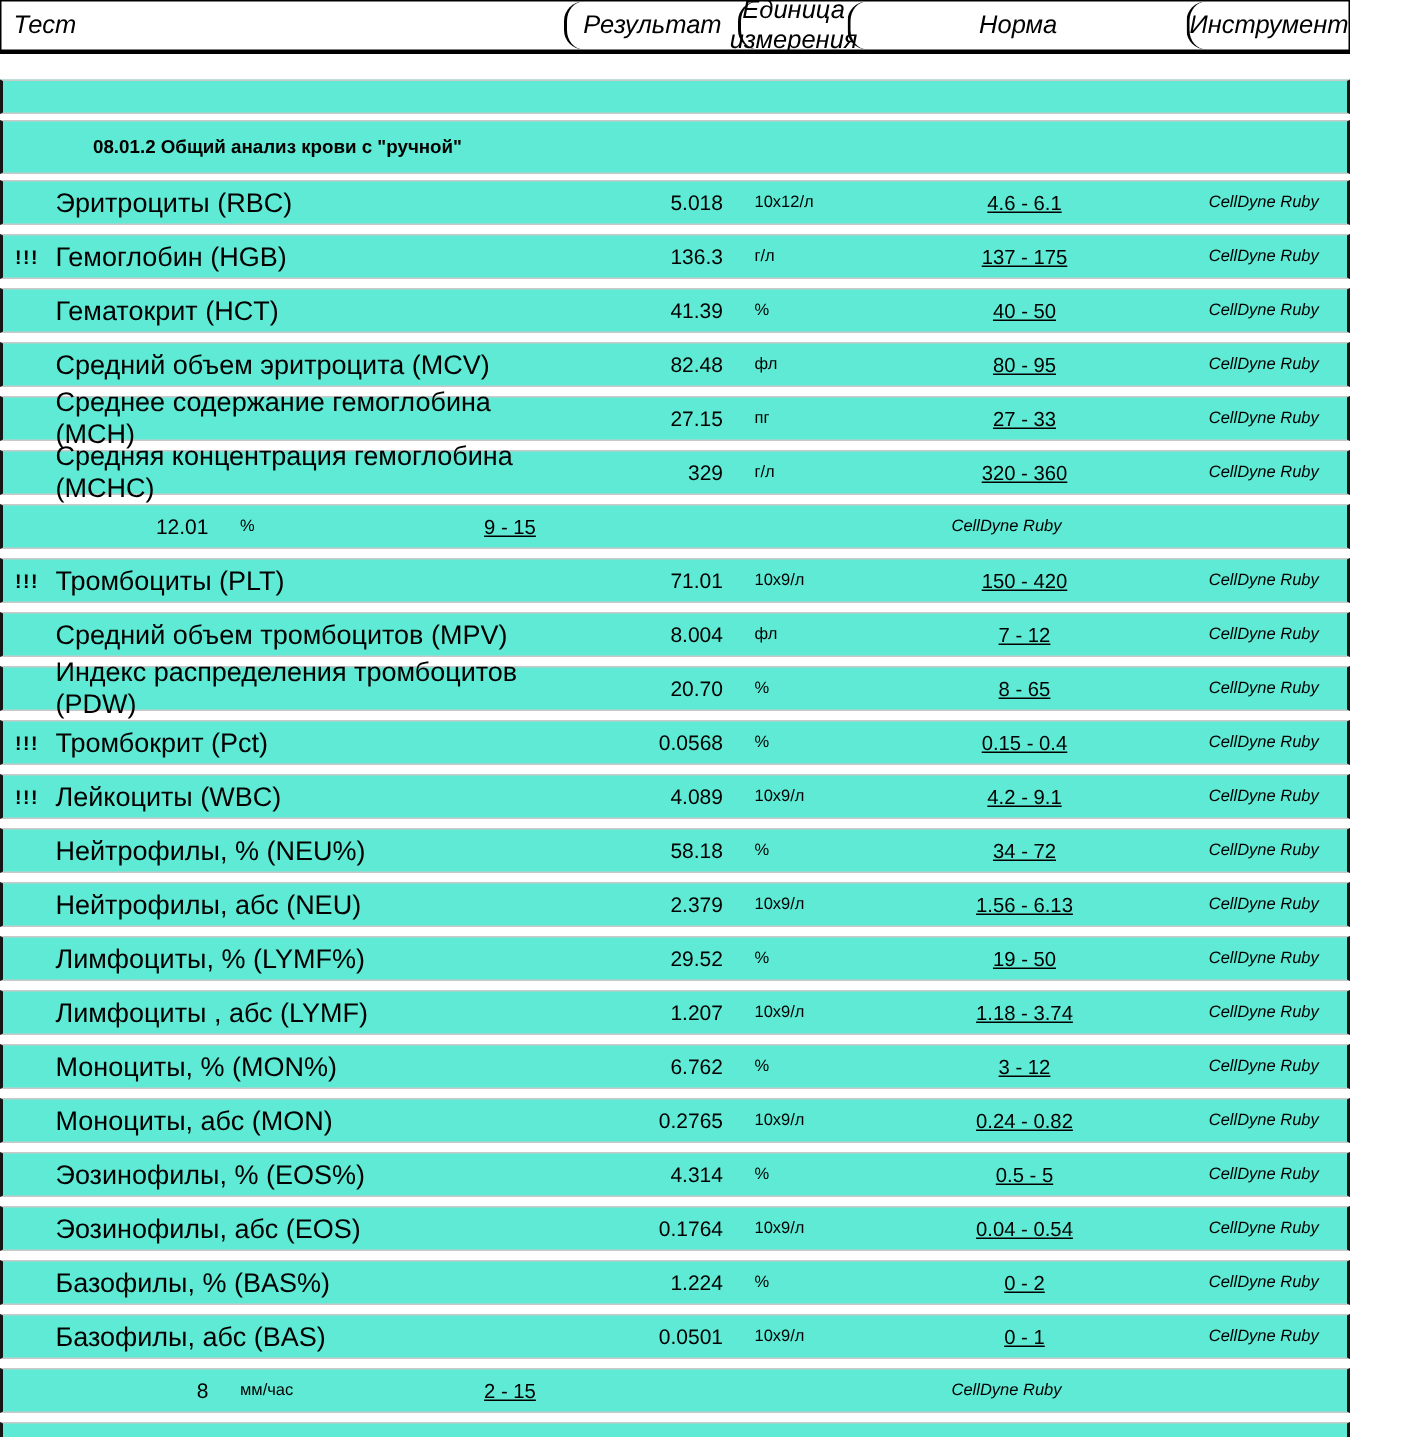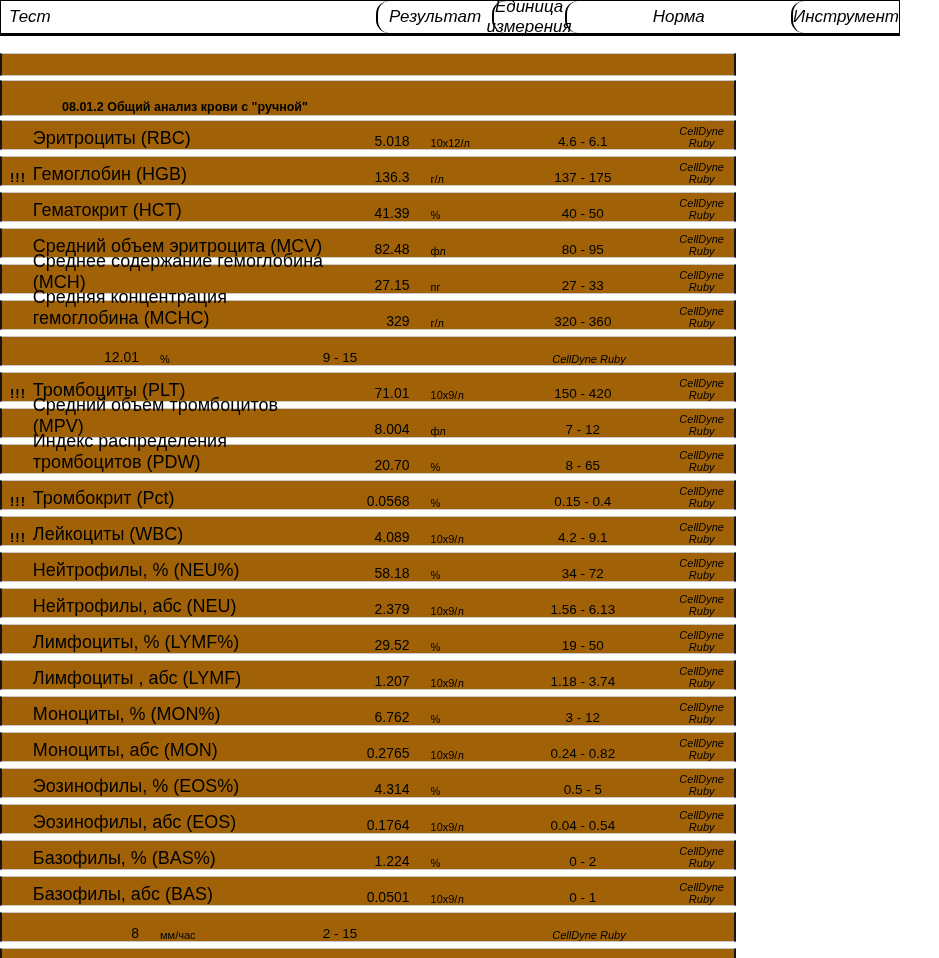--- a/index.html
+++ b/index.html
@@ -33,43 +33,43 @@
   .w-result { width: 116px; }
   .w-unit   { width: 73px; }
   .w-norm   { width: 228px; }
   .w-instr  { flex: 1; }
 
   .spacer { height: 17px; }
 
   
   .row {
     box-sizing: border-box;
-    width: 736px; height: 30px;
+    width: 900px; height: 30px;
     margin-bottom: 6px;
     border-top: 1px solid #c9c9c9;
     border-bottom: 1px solid #c9c9c9;
     border-left: 2px solid #161616;
     border-right: 2px solid #161616;
-    display: flex; align-items: flex-end;
-    background: #a16207;
+    display: flex; align-items: center;
+    background: #5eead4;
   }
   .row.empty   { height: 23px; margin-bottom: 4px; }
   .row.section { height: 36px; margin-bottom: 4px; }
   .row.partial { height: 20px; margin-bottom: 0; }
 
   .section-text {
     padding-left: 60px;
     font-weight: bold; font-size: 12.5px; line-height: 15px;
   }
 
   .c-flag   { box-sizing: border-box; width: 35px; padding-left: 8px; font-weight: bold; font-size: 13px; letter-spacing: 1px; }
   .c-name   { box-sizing: border-box; width: 343px; font-size: 18px; }
   .c-result { box-sizing: border-box; width: 116px; text-align: right; padding-right: 14px; font-size: 14px; }
   .c-unit   { box-sizing: border-box; width: 73px; padding-left: 7px; font-size: 11px; }
-  .c-norm   { box-sizing: border-box; width: 228px; text-align: center; font-size: 13.5px; }
+  .c-norm   { box-sizing: border-box; width: 228px; text-align: center; font-size: 13.5px; text-decoration: underline; }
   .c-instr  { box-sizing: border-box; flex: 1; text-align: center; padding-right: 10px; font-size: 11px; font-style: italic; }
 </style>
 </head>
 <body>
 
 <div class="doc">
 
   <div class="header-row">
     <div class="hcell first w-test">Тест</div>
     <div class="hcell w-result">Результат</div>

